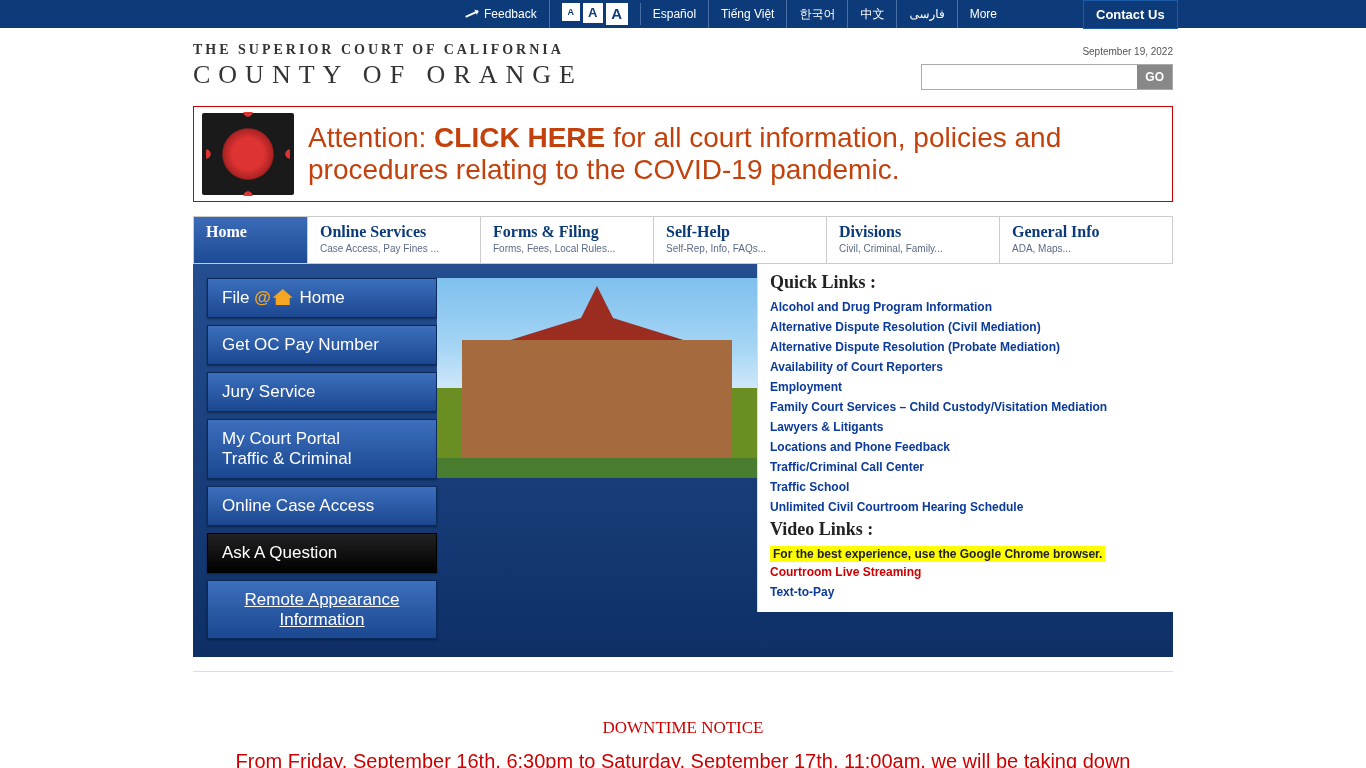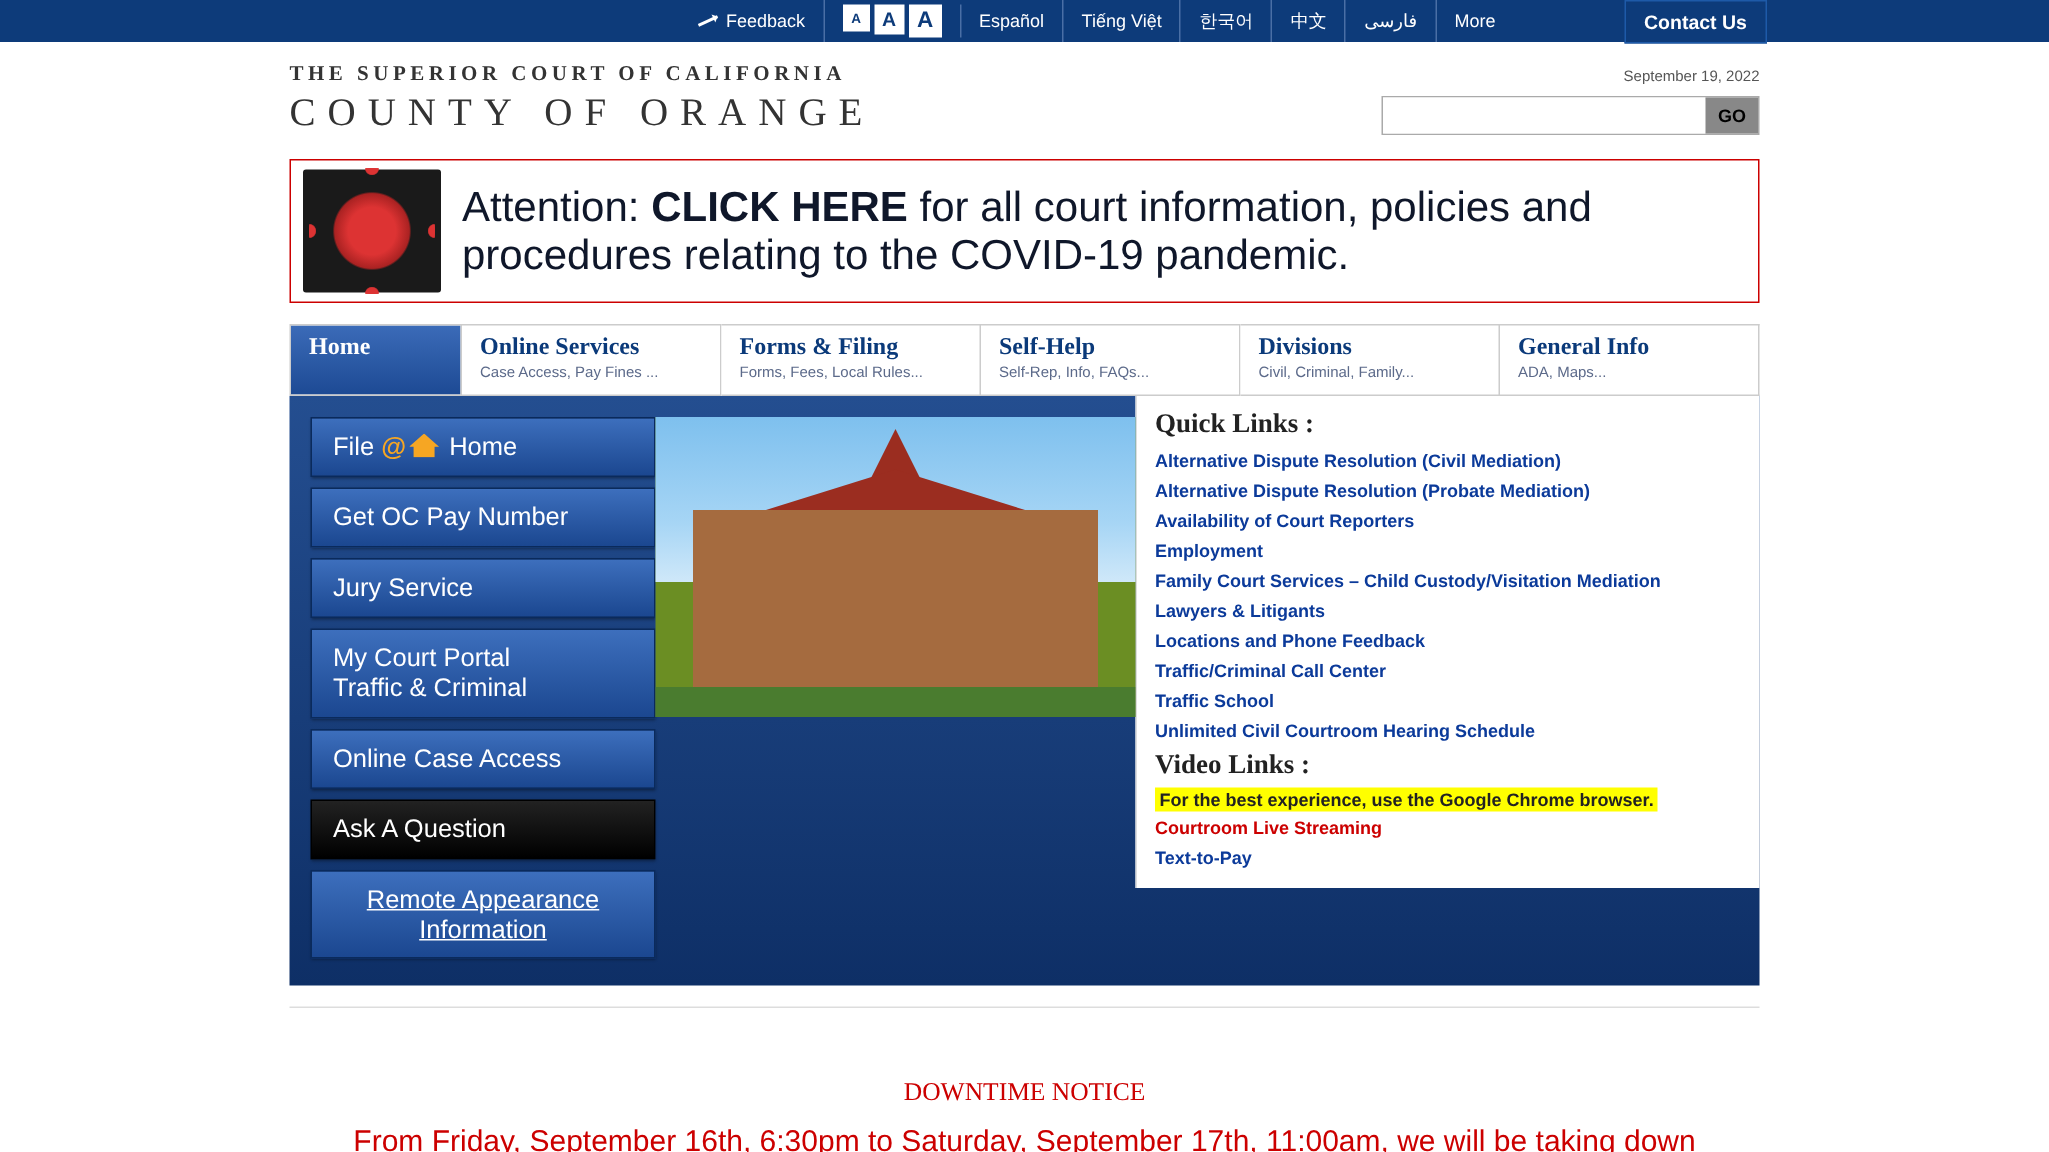--- a/index.html
+++ b/index.html
@@ -18,32 +18,32 @@
   .contact-btn { background:#0d3b7a; border:1px solid #1e5aa8; color:#fff; padding:6px 12px; font-size:13px; font-weight:bold; position:absolute; top:0; cursor:pointer; left:calc(50% + 400px); }
 
   
   .header { padding:14px 0 10px; position:relative; }
   .logo { font-family:"Times New Roman", serif; }
   .logo-top { font-size:14px; letter-spacing:3px; color:#333; font-weight:bold; }
   .logo-bottom { font-size:26px; letter-spacing:8px; color:#333; margin-top:2px; }
   .date { position:absolute; right:0; top:18px; font-size:10px; color:#555; }
   .search-box { position:absolute; right:0; top:36px; display:flex; border:1px solid #aaa; box-shadow:inset 1px 1px 2px rgba(0,0,0,0.15); }
   .search-input { width:215px; height:24px; border:none; padding:0 5px; font-size:12px; outline:none; }
-  .go-btn { background:#888; color:#000000; border:none; height:24px; padding:0 8px; font-weight:bold; font-size:12px; cursor:pointer; }
+  .go-btn { background:#888; color:#ffffff; border:none; height:24px; padding:0 8px; font-weight:bold; font-size:12px; cursor:pointer; }
 
   
   .covid-banner { border:1px solid #c00; padding:6px 8px; margin:6px 0 14px; display:flex; align-items:center; gap:14px; }
   .covid-img { width:92px; height:82px; background:#1a1a1a; border-radius:2px; display:flex; align-items:center; justify-content:center; flex-shrink:0; }
   .covid-virus { width:64px; height:64px; background:radial-gradient(circle,#d33 35%,#a22 55%, transparent 58%); border-radius:50%; position:relative; }
   .covid-virus::before,.covid-virus::after{content:"";position:absolute;inset:-10px;border-radius:50%;background:
     radial-gradient(circle at 50% 0%,#d33 4px,transparent 5px),
     radial-gradient(circle at 100% 50%,#d33 4px,transparent 5px),
     radial-gradient(circle at 50% 100%,#d33 4px,transparent 5px),
     radial-gradient(circle at 0% 50%,#d33 4px,transparent 5px);}
-  .covid-text { font-family:Arial; color:#0f172a; font-size:28px; line-height:1.15; }
+  .covid-text { font-family:Arial; color:#c2410c; font-size:28px; line-height:1.15; }
   .covid-text b { font-weight:bold; }
 
   
   .nav { display:flex; }
   .nav-item { flex:1; background:#fff; border:1px solid #ccc; border-left:none; padding:6px 12px; cursor:pointer; min-height:48px; }
   .nav-item:first-child { border-left:1px solid #ccc; }
   .nav-item.home { background:linear-gradient(#3b6bb8,#1d4a94); flex:0 0 115px; }
   .nav-item.home .nav-title { color:#fff; }
   .nav-title { font-family:"Times New Roman",serif; font-weight:bold; color:#0b3a7a; font-size:16px; }
   .nav-sub { font-family:Liberation Sans, sans-serif; font-size:10px; color:#5c6a8a; margin-top:2px; }
@@ -175,20 +175,21 @@
       <div class="photo">
         <div class="tower"></div>
         <div class="roof"></div>
         <div class="bldg"></div>
         <div class="grass"></div>
       </div>
     </div>
 
     <div class="rightpane">
       <div class="linksec">Quick Links :</div>
+      <a class="qlink">Alcohol and Drug Program Information</a>
       <a class="qlink">Alternative Dispute Resolution (Civil Mediation)</a>
       <a class="qlink">Alternative Dispute Resolution (Probate Mediation)</a>
       <a class="qlink">Availability of Court Reporters</a>
       <a class="qlink">Employment</a>
       <a class="qlink">Family Court Services – Child Custody/Visitation Mediation</a>
       <a class="qlink">Lawyers &amp; Litigants</a>
       <a class="qlink">Locations and Phone Feedback</a>
       <a class="qlink">Traffic/Criminal Call Center</a>
       <a class="qlink">Traffic School</a>
       <a class="qlink">Unlimited Civil Courtroom Hearing Schedule</a>

